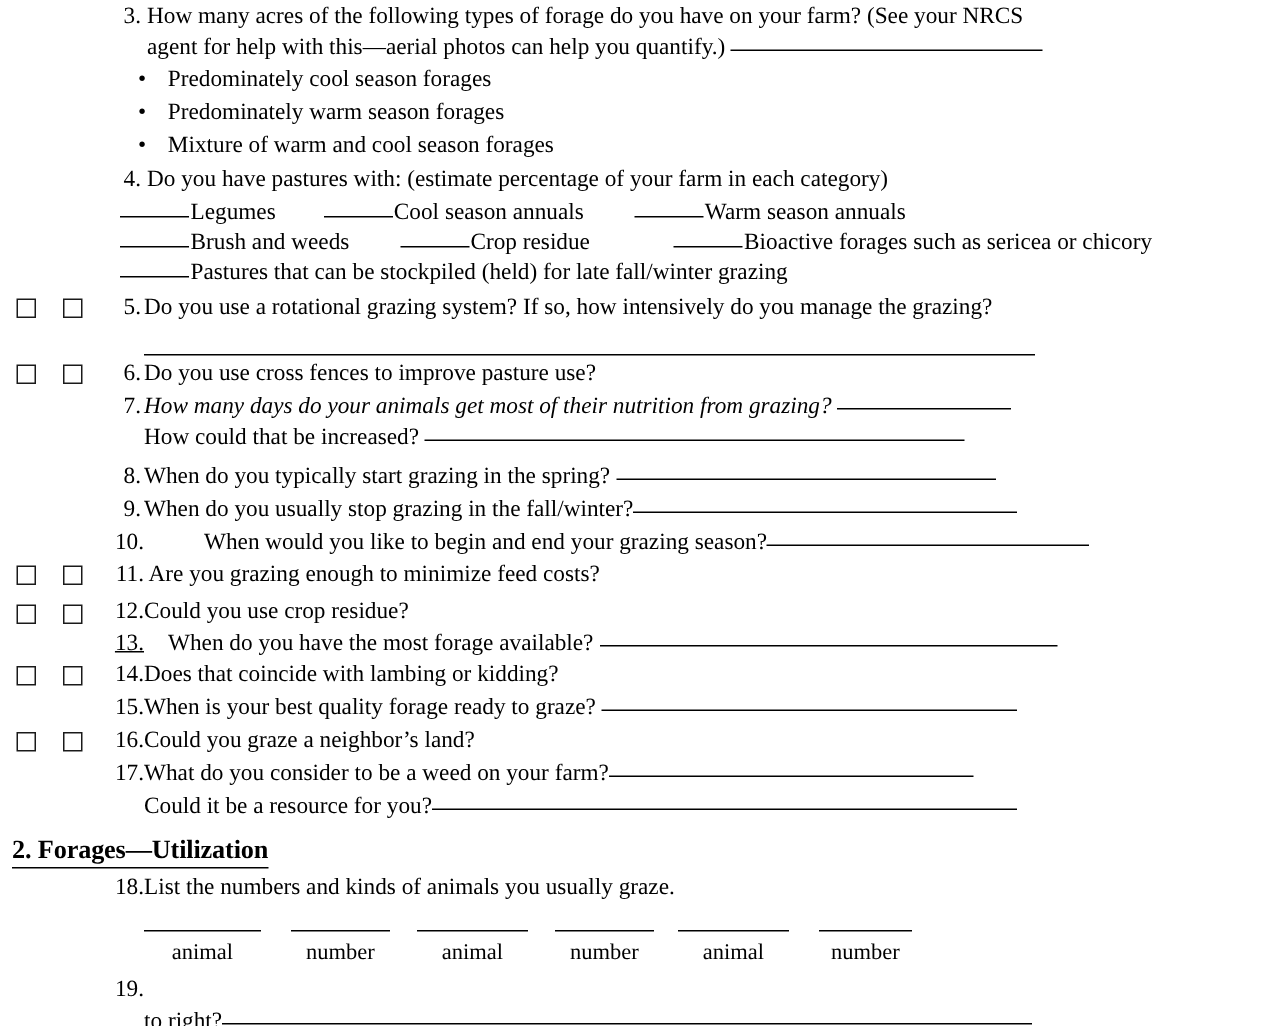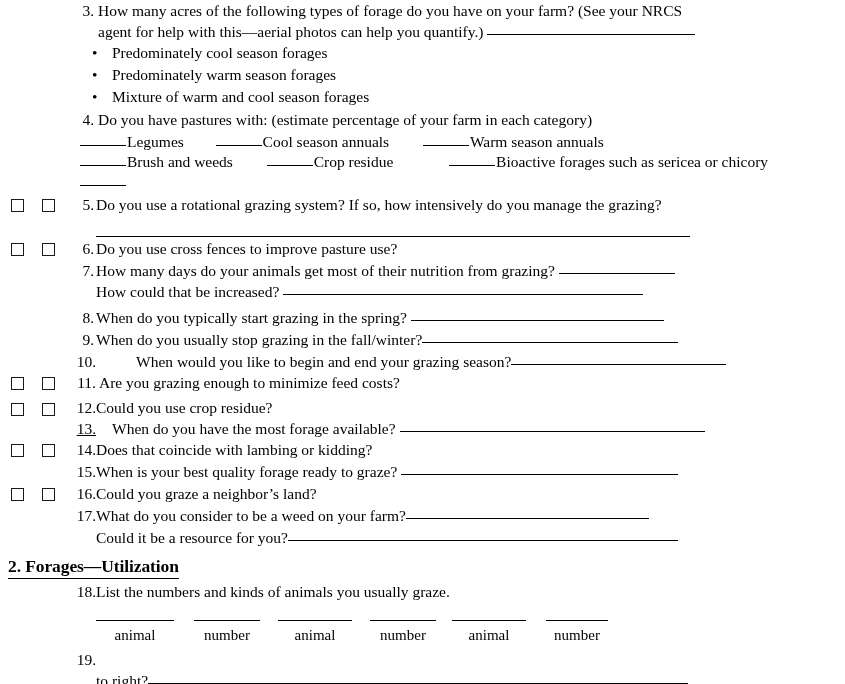--- a/index.html
+++ b/index.html
@@ -127,36 +127,36 @@
 
   <div class="txt" style="left:80px; top:153px;">
     <span class="blank"></span><span>Brush and weeds</span>
     <span style="display:inline-block; width:26px;"></span>
     <span class="blank"></span><span>Crop residue</span>
     <span style="display:inline-block; width:48px;"></span>
     <span class="blank"></span><span>Bioactive forages such as sericea or chicory</span>
   </div>
 
   <div class="txt" style="left:80px; top:173px;">
-    <span class="blank"></span>
+    <span class="blank"></span><span>Pastures that can be stockpiled (held) for late fall/winter grazing</span>
   </div>
 
   <div class="cb cb-a" style="top:199px;"></div>
   <div class="cb cb-b" style="top:199px;"></div>
   <div class="num" style="left:72px; top:196px;">5.</div>
   <div class="txt" style="left:96px; top:196px;">Do you use a rotational grazing system? If so, how intensively do you manage the grazing?</div>
   <div class="short-line" style="left:96px; top:236px; width:594px;"></div>
 
   <div class="cb cb-a" style="top:243px;"></div>
   <div class="cb cb-b" style="top:243px;"></div>
   <div class="num" style="left:72px; top:240px;">6.</div>
   <div class="txt" style="left:96px; top:240px;">Do you use cross fences to improve pasture use?</div>
 
   <div class="num" style="left:72px; top:262px;">7.</div>
-  <div class="txt" style="left:96px; top:262px;">
+  <div class="txt" style="left:96px; top:262px;font-style:italic;">
     <span>How many days do your animals get most of their nutrition from grazing?</span>
     <span class="rule" style="width:116px;"></span>
   </div>
   <div class="txt" style="left:96px; top:283px;">
     <span>How could that be increased?</span>
     <span class="rule" style="width:360px;"></span>
   </div>
 
   <div class="num" style="left:72px; top:309px;">8.</div>
   <div class="txt" style="left:96px; top:309px;">

